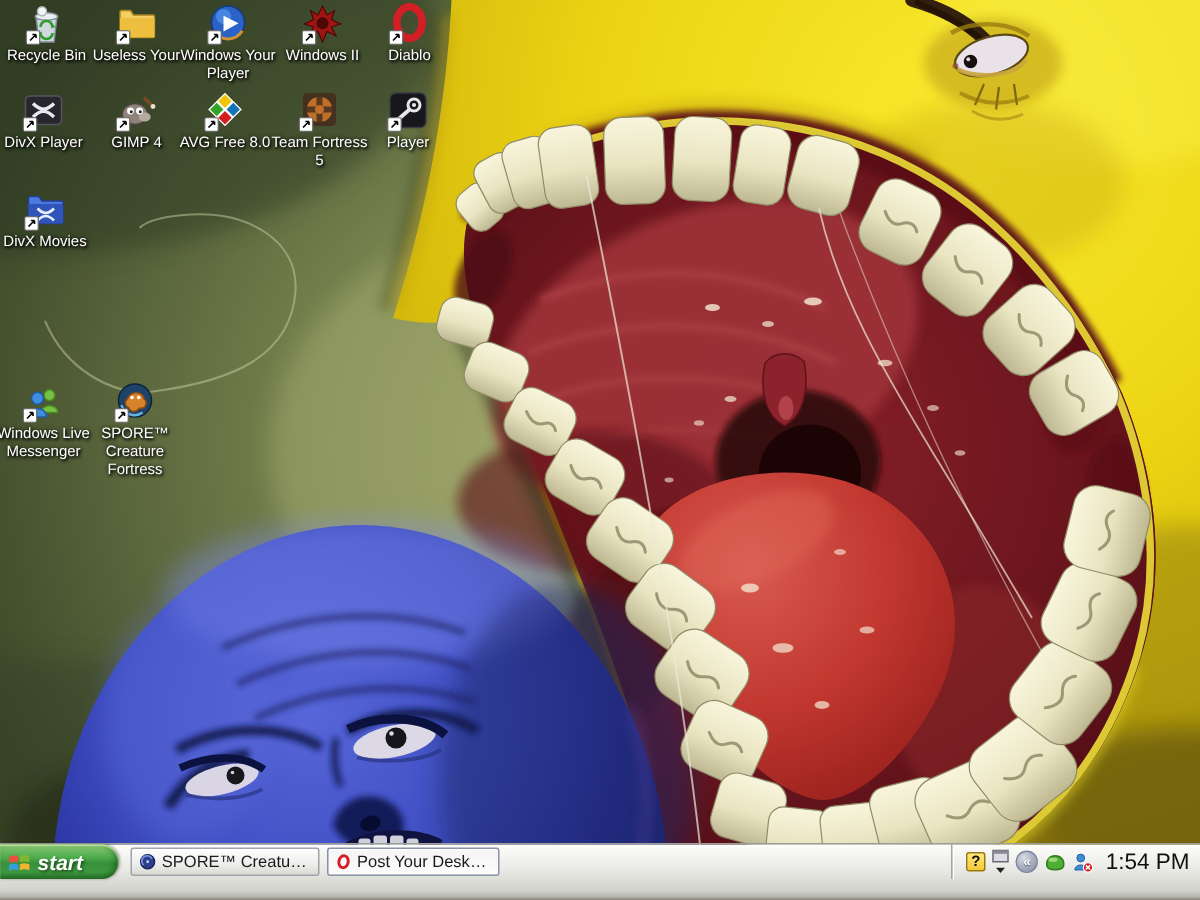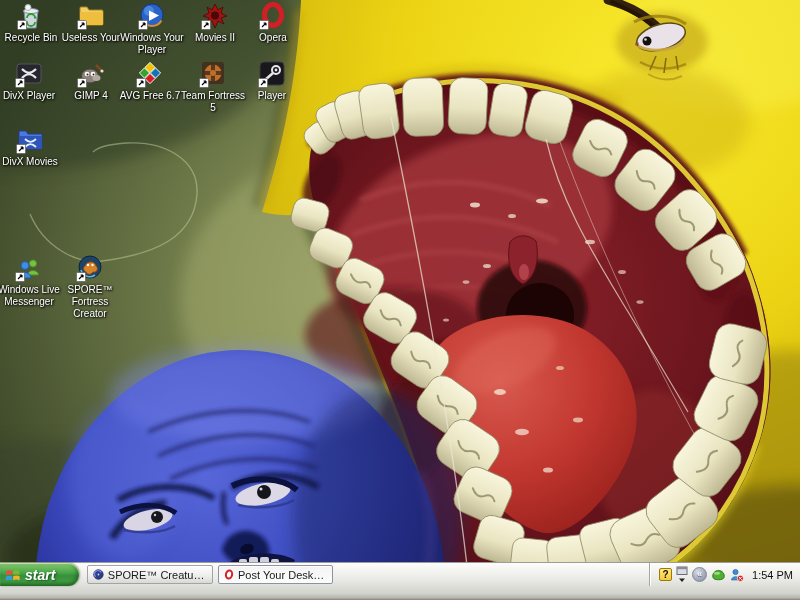--- a/index.html
+++ b/index.html
@@ -34,21 +34,21 @@
   #tray{position:absolute;right:0;top:0;height:23px;display:flex;align-items:center;
     gap:4px;padding:0 7px 0 9px;border-left:1px solid #a6a6a0;box-shadow:inset 1px 0 0 #fff;}
   .tic{display:flex;align-items:center;justify-content:center;cursor:pointer;}
   #trayHelp{width:13px;height:13px;background:linear-gradient(#ffe87a,#f7c93a);
     border:1px solid #9a7a10;border-radius:2px;font-size:10px;font-weight:bold;
     color:#111;box-sizing:border-box;line-height:11px;}
   #trayChevron{width:15px;height:15px;border-radius:50%;
     background:radial-gradient(circle at 35% 30%,#d8dce6,#9aa0b2 70%,#7a8096);
     border:1px solid #8088a0;color:#fff;font-size:9px;font-weight:bold;
     box-sizing:border-box;line-height:13px;text-shadow:0 1px 1px #556;}
-  #clock{font-size:11px;color:#111;margin-left:4px;white-space:nowrap;}
+  #clock{font-size:15px;color:#111;margin-left:4px;white-space:nowrap;}
 </style>
 </head>
 <body>
 
 <svg id="wall" viewBox="0 0 800 576" preserveAspectRatio="none" aria-hidden="true">
   <defs>
     <radialGradient id="bgG" gradientUnits="userSpaceOnUse" cx="380" cy="295" r="430">
       <stop offset="0" stop-color="#9ba26b"></stop>
         <stop offset=".4" stop-color="#78834f"></stop>
       <stop offset=".72" stop-color="#57633a"></stop>
@@ -390,29 +390,29 @@
   </svg>
   <div class="lb">Windows Your Player</div>
 </div>
 <div class="di" style="left:179px;top:2px">
   <svg class="ic" viewBox="0 0 28 28">
     <path d="M14,2 L17,8 L22,5 L20,11 L26,14 L20,16 L23,22 L17,19 L14,26 L11,19 L5,22 L8,16 L2,14 L8,11 L6,5 L11,8 Z" fill="#9e1410" stroke="#4a0806" stroke-width=".8"></path>
     <circle cx="14" cy="13.5" r="4" fill="#4a0806"></circle>
     <rect x="0.5" y="18.5" width="9" height="9" rx="1" fill="#fff" stroke="#666" stroke-width=".8"></rect>
     <path d="M3,25 L7,21 M7,21 L4.6,21 M7,21 L7,23.4" stroke="#000" stroke-width="1.1" fill="none"></path>
   </svg>
-  <div class="lb">Movies II</div>
+  <div class="lb">Windows II</div>
 </div>
 <div class="di" style="left:237px;top:2px">
   <svg class="ic" viewBox="0 0 28 28">
     <ellipse cx="14" cy="13" rx="8.5" ry="10.5" fill="none" stroke="#d21f26" stroke-width="5"></ellipse>
     <rect x="0.5" y="18.5" width="9" height="9" rx="1" fill="#fff" stroke="#666" stroke-width=".8"></rect>
     <path d="M3,25 L7,21 M7,21 L4.6,21 M7,21 L7,23.4" stroke="#000" stroke-width="1.1" fill="none"></path>
   </svg>
-  <div class="lb">Opera</div>
+  <div class="lb">Diablo</div>
 </div>
 <div class="di" style="left:-7px;top:60px">
   <svg class="ic" viewBox="0 0 28 28">
     <rect x="2" y="4" width="24" height="19" rx="3" fill="#26262c" stroke="#55555f"></rect>
     <path d="M7,9 C12,14 16,14 21,9 M7,18 C12,13 16,13 21,18" fill="none" stroke="#e8e8f0" stroke-width="2.2"></path>
     <rect x="0.5" y="18.5" width="9" height="9" rx="1" fill="#fff" stroke="#666" stroke-width=".8"></rect>
     <path d="M3,25 L7,21 M7,21 L4.6,21 M7,21 L7,23.4" stroke="#000" stroke-width="1.1" fill="none"></path>
   </svg>
   <div class="lb">DivX Player</div>
 </div>
@@ -435,21 +435,21 @@
   <svg class="ic" viewBox="0 0 28 28">
     <g transform="rotate(45 14 13)" stroke="#fff" stroke-width=".9">
       <rect x="6.5" y="5.5" width="7.2" height="7.2" fill="#f2c500"></rect>
       <rect x="14.3" y="5.5" width="7.2" height="7.2" fill="#1273b8"></rect>
       <rect x="6.5" y="13.3" width="7.2" height="7.2" fill="#35a32a"></rect>
       <rect x="14.3" y="13.3" width="7.2" height="7.2" fill="#d21e1e"></rect>
     </g>
     <rect x="0.5" y="18.5" width="9" height="9" rx="1" fill="#fff" stroke="#666" stroke-width=".8"></rect>
     <path d="M3,25 L7,21 M7,21 L4.6,21 M7,21 L7,23.4" stroke="#000" stroke-width="1.1" fill="none"></path>
   </svg>
-  <div class="lb">AVG Free 6.7</div>
+  <div class="lb">AVG Free 8.0</div>
 </div>
 <div class="di" style="left:177px;top:60px">
   <svg class="ic" viewBox="0 0 28 28">
     <rect x="3" y="2" width="22" height="22" rx="3" fill="#43301f"></rect>
     <circle cx="14" cy="13" r="8.5" fill="#c06f28"></circle>
     <rect x="12" y="4" width="4" height="18" fill="#43301f" opacity=".85"></rect>
     <rect x="5" y="11" width="18" height="4" fill="#43301f" opacity=".85"></rect>
     <circle cx="14" cy="13" r="3" fill="#c06f28"></circle>
     <rect x="0.5" y="18.5" width="9" height="9" rx="1" fill="#fff" stroke="#666" stroke-width=".8"></rect>
     <path d="M3,25 L7,21 M7,21 L4.6,21 M7,21 L7,23.4" stroke="#000" stroke-width="1.1" fill="none"></path>
@@ -492,21 +492,21 @@
 <div class="di" style="left:54px;top:254px">
   <svg class="ic" viewBox="0 0 28 28">
     <circle cx="14" cy="13" r="11" fill="#1d4468" stroke="#0e2438"></circle>
     <path d="M5,16 A9,9 0 0 0 19,21" fill="none" stroke="#6ab0e0" stroke-width="1.6"></path>
     <path d="M9,12 C11,6.5 19,6.5 20,12 C23,14 21,19 17,18 C15,21 11,21 10,18 C7,17 7,13 9,12 Z" fill="#d8822a" stroke="#8a4c12"></path>
     <circle cx="12" cy="11" r="1.2" fill="#fff"></circle>
       <circle cx="16.5" cy="11" r="1.2" fill="#fff"></circle>
     <rect x="0.5" y="18.5" width="9" height="9" rx="1" fill="#fff" stroke="#666" stroke-width=".8"></rect>
     <path d="M3,25 L7,21 M7,21 L4.6,21 M7,21 L7,23.4" stroke="#000" stroke-width="1.1" fill="none"></path>
   </svg>
-  <div class="lb">SPORE™ Fortress Creator</div>
+  <div class="lb">SPORE™ Creature Fortress</div>
 </div>
 
 <div id="taskbar">
   <div id="start">
     <svg width="16" height="14" viewBox="0 0 16 14">
       <path d="M1,3.2 C3,2 5.4,2 7.2,3 V7.2 C5.4,6.2 3,6.2 1,7.4 Z" fill="#e8503e"></path>
       <path d="M8.2,2.8 C10,1.8 12.6,1.8 14.6,2.8 V7 C12.6,6 10,6 8.2,7 Z" fill="#7eb832"></path>
       <path d="M1,8.6 C3,7.4 5.4,7.4 7.2,8.4 V12.4 C5.4,11.4 3,11.4 1,12.6 Z" fill="#32a0da"></path>
       <path d="M8.2,8.2 C10,7.2 12.6,7.2 14.6,8.2 V12.2 C12.6,11.2 10,11.2 8.2,12.2 Z" fill="#f0b431"></path>
     </svg>

